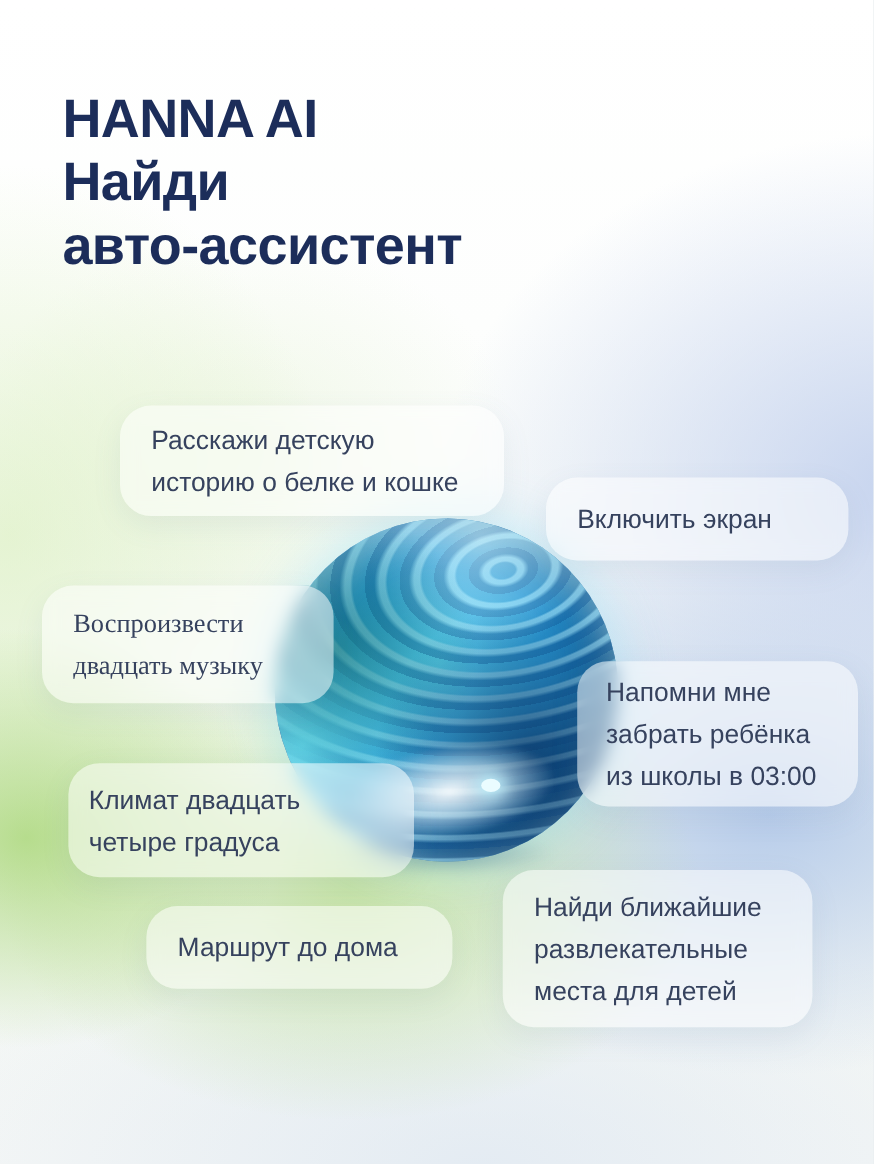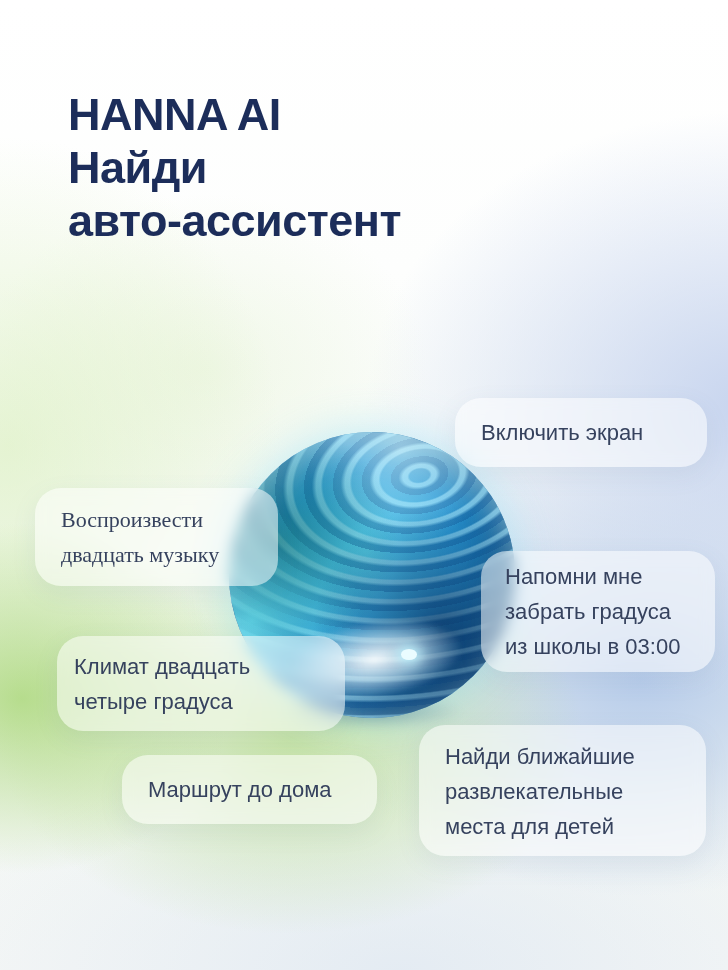--- a/index.html
+++ b/index.html
@@ -17,21 +17,21 @@
       radial-gradient(ellipse 380px 430px at 1% 46%,  rgba(215,238,184,0.60), rgba(215,238,184,0) 72%),
       radial-gradient(ellipse 320px 250px at 28% 38%, rgba(228,242,210,0.50), rgba(228,242,210,0) 70%),
       radial-gradient(ellipse 520px 400px at 103% 42%,rgba(196,210,238,0.95), rgba(196,210,238,0) 74%),
       radial-gradient(ellipse 470px 310px at 88% 70%, rgba(172,196,232,0.85), rgba(172,196,232,0) 70%),
       radial-gradient(ellipse 700px 300px at 55% 100%,rgba(214,226,240,0.55), rgba(214,226,240,0) 72%),
       linear-gradient(180deg,#ffffff 0%, #fdfefd 28%, #f4f8f4 72%, #f5f7f6 100%);
   }
 
   
   .title{
-    position:absolute;left:52px;top:72px;margin:16px;
+    position:absolute;left:52px;top:72px;margin:0;
     font-size:45px;line-height:53px;font-weight:700;
     letter-spacing:-0.5px;color:#1c2d5a;
   }
   .title span{display:block;}
 
   
   .orb-shadow{
     position:absolute;left:268px;top:690px;width:210px;height:42px;
     background:radial-gradient(closest-side, rgba(28,58,98,0.42), rgba(28,58,98,0) 85%);
     filter:blur(5px);border-radius:50%;
@@ -84,21 +84,21 @@
     box-shadow:0 8px 24px rgba(100,130,160,0.10);
     color:#36425e;font-size:22px;line-height:35px;
   }
   .bubble span{display:block;white-space:nowrap;}
   .b-story  {left:100px;top:338px;width:320px;height:92px;}
   .b-screen {left:455px;top:398px;width:252px;height:69px;}
   .b-music  {left:35px; top:488px;width:243px;height:98px;font-family:Liberation Serif, serif;}
   .b-remind {left:481px;top:551px;width:234px;height:121px;padding-left:24px;padding-right:18px;}
   .b-climate{left:57px; top:636px;width:288px;height:95px;padding-left:17px;}
   .b-route  {left:122px;top:755px;width:255px;height:69px;}
-  .b-places {left:419px;top:725px;width:287px;height:131px;justify-content:flex-end;}
+  .b-places {left:419px;top:725px;width:258px;height:131px;}
 </style>
 </head>
 <body>
 
 <div class="stage">
 
   <h1 class="title">
     <span>HANNA AI</span>
     <span>Найди</span>
     <span>авто-ассистент</span>
@@ -106,33 +106,37 @@
 
   <div class="orb-shadow"></div>
 
   <div class="orb">
     <div class="layer orb-ripples"></div>
     <div class="layer orb-shade"></div>
     <div class="orb-marble"></div>
     <div class="orb-dot"></div>
   </div>
 
+  <div class="bubble b-story">
+    <span>Расскажи детскую</span>
+    <span>историю о белке и кошке</span>
+  </div>
 
   <div class="bubble b-screen">
     <span>Включить экран</span>
   </div>
 
   <div class="bubble b-music">
     <span>Воспроизвести</span>
     <span>двадцать музыку</span>
   </div>
 
   <div class="bubble b-remind">
     <span>Напомни мне</span>
-    <span>забрать градуса</span>
+    <span>забрать ребёнка</span>
     <span>из школы в 03:00</span>
   </div>
 
   <div class="bubble b-climate">
     <span>Климат двадцать</span>
     <span>четыре градуса</span>
   </div>
 
   <div class="bubble b-route">
     <span>Маршрут до дома</span>

